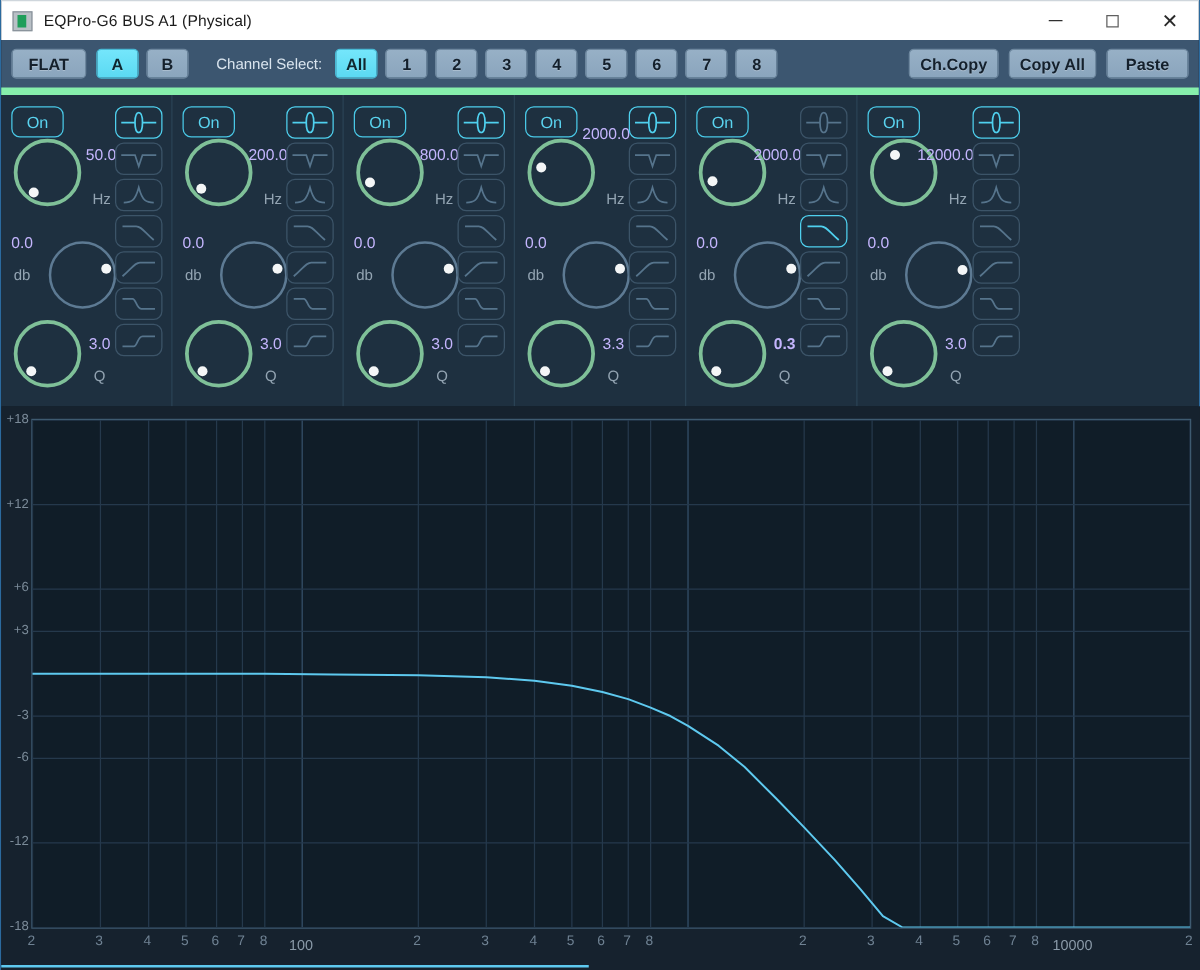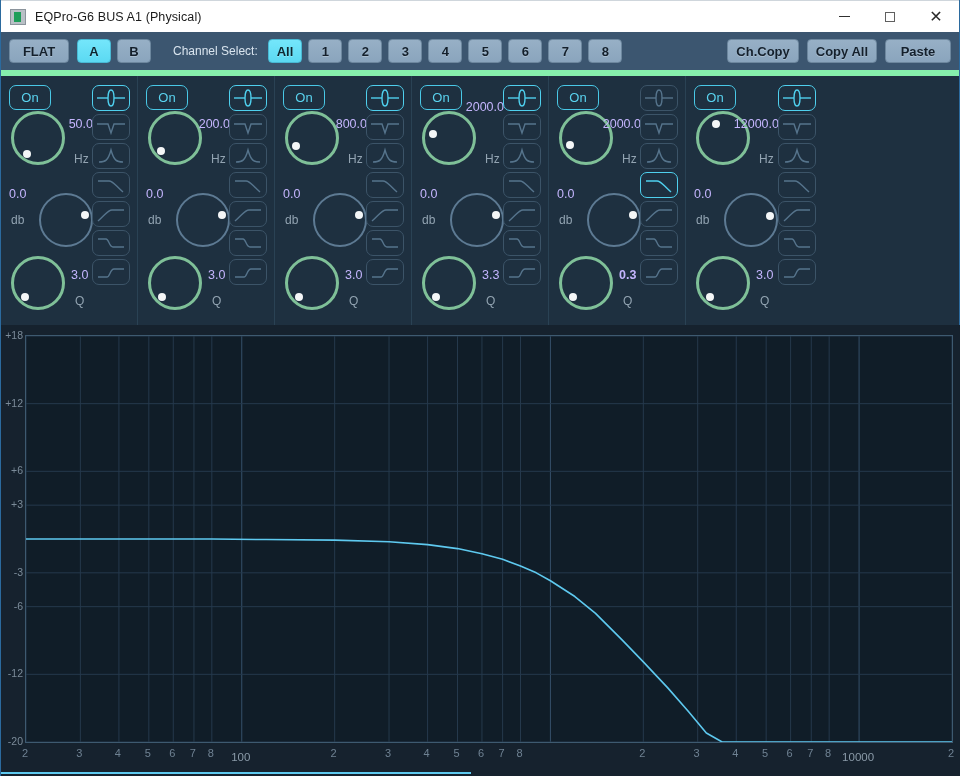--- a/index.html
+++ b/index.html
@@ -581,21 +581,21 @@
 
   <div class="graphwrap">
     <div class="ylabels" id="ylabels" style="left:0;top:0;">
         <div class="ylab" style="top: 10px;">+18</div>
         <div class="ylab" style="top: 77.6667px;">+12</div>
         <div class="ylab" style="top: 145.333px;">+6</div>
         <div class="ylab" style="top: 179.167px;">+3</div>
         <div class="ylab" style="top: 246.833px;">-3</div>
         <div class="ylab" style="top: 280.667px;">-6</div>
         <div class="ylab" style="top: 348.333px;">-12</div>
-        <div class="ylab" style="top: 416px;">-20</div>
+        <div class="ylab" style="top: 416px;">-18</div>
       </div>
     <div class="graph">
       <div class="plot">
         <svg id="plotsvg" width="926" height="406" viewBox="0 0 926 406">
             <line x1="0.00" y1="0" x2="0.00" y2="406" stroke="#25394c" stroke-width="1"></line>
             <line x1="54.35" y1="0" x2="54.35" y2="406" stroke="#25394c" stroke-width="1"></line>
             <line x1="92.92" y1="0" x2="92.92" y2="406" stroke="#25394c" stroke-width="1"></line>
             <line x1="122.83" y1="0" x2="122.83" y2="406" stroke="#25394c" stroke-width="1"></line>
             <line x1="147.27" y1="0" x2="147.27" y2="406" stroke="#25394c" stroke-width="1"></line>
             <line x1="167.94" y1="0" x2="167.94" y2="406" stroke="#25394c" stroke-width="1"></line>

